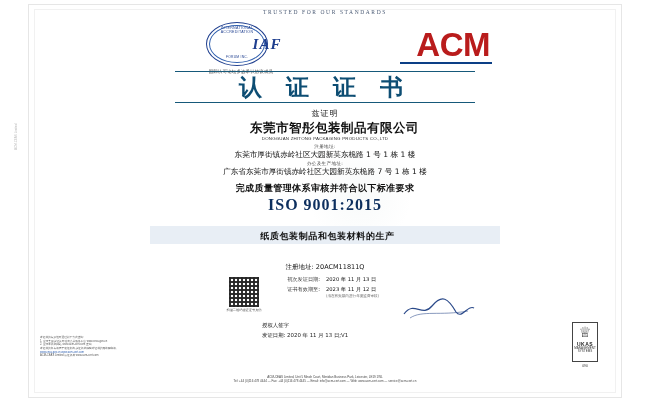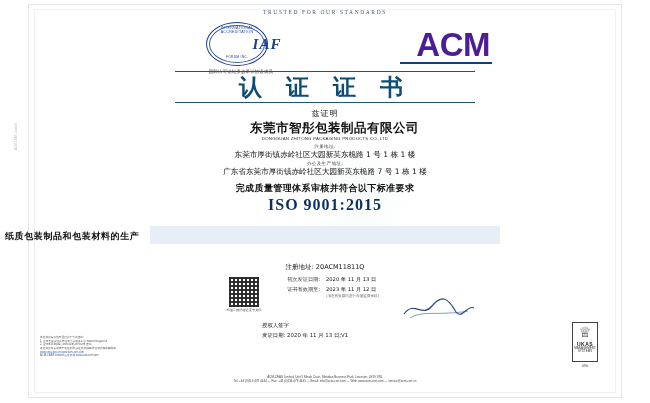--- a/index.html
+++ b/index.html
@@ -118,21 +118,21 @@
     letter-spacing: 0.2px;
   }
 
   
   .acm {
     position: absolute;
     right: 160px;
     top: 26px;
     font-size: 33px;
     font-weight: bold;
-    color: #4c1d95;
+    color: #b91c1c;
     letter-spacing: -0.5px;
     font-family: "Liberation Sans", sans-serif;
   }
   .acm-line {
     position: absolute;
     right: 158px;
     top: 62px;
     width: 92px;
     height: 2px;
     background: #0c3f86;
@@ -256,21 +256,21 @@
     left: 150px;
     top: 226px;
     width: 350px;
     height: 18px;
     background: #e8eef5;
   }
   .scope-text {
     position: absolute;
     left: 5px; right: 0;
     top: 230px;
-    text-align: left;
+    text-align: center;
     font-size: 9px;
     font-weight: bold;
     color: #111;
     letter-spacing: 0.6px;
     font-family: "DejaVu Sans", sans-serif;
   }
 
   .certno {
     position: absolute;
     left: 0; right: 0;

